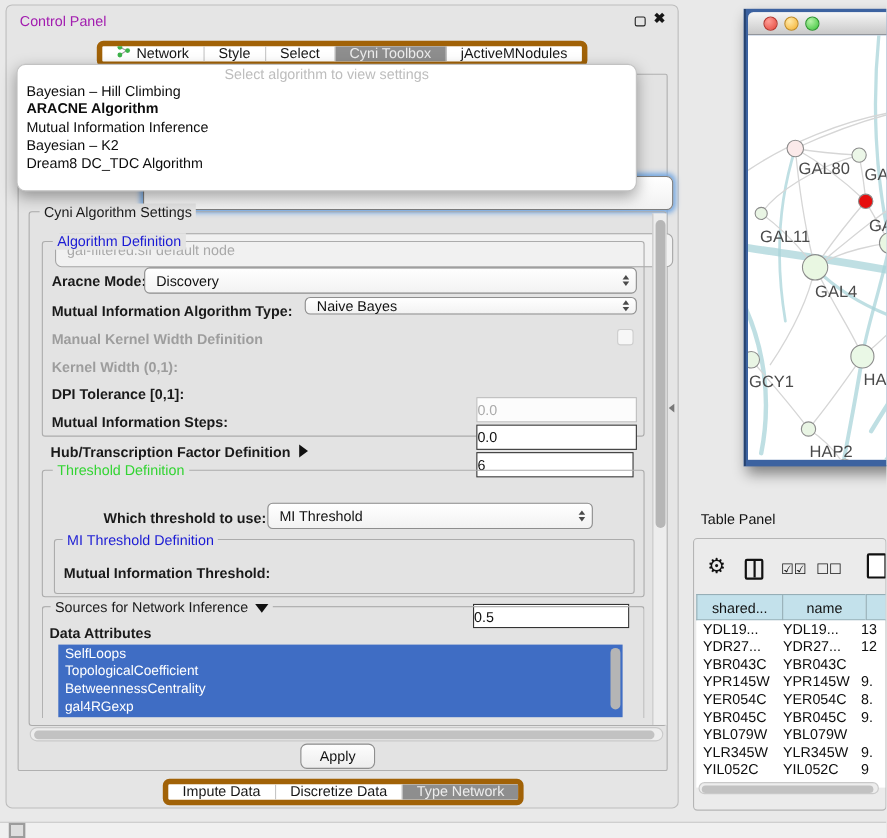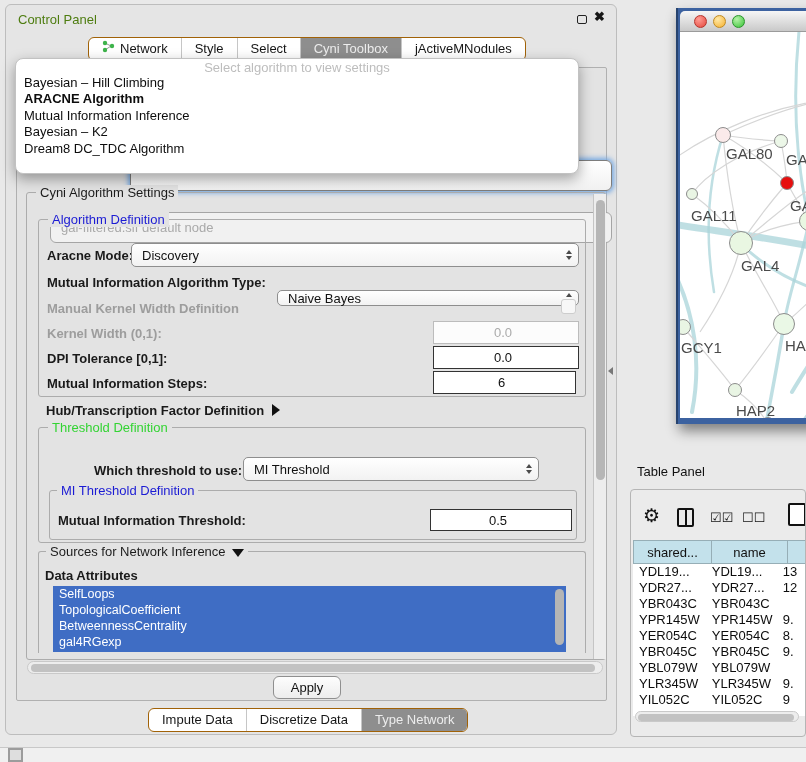--- a/index.html
+++ b/index.html
@@ -8,25 +8,25 @@
     --edge-teal:#a9d4d9; --edge-gray:#d6d6d6;
   }
   *{margin:0;padding:0;box-sizing:border-box;}
   html,body{background:#e9e9e9;}
   body{font-family:"Liberation Sans",sans-serif;color:#1c1c1c;}
   #root{position:relative;width:806px;height:762px;overflow:hidden;background:#e9e9e9;}
 
   
   .cp{position:absolute;left:5px;top:4px;width:612px;height:731px;background:#e5e5e5;
       border:1px solid #bdbdbd;border-radius:6px;}
-  .cp-title{position:absolute;left:12px;top:7px;font-size:13px;color:#4d7c0f;}
+  .cp-title{position:absolute;left:12px;top:7px;font-size:13px;color:#a21caf;}
   .win-float{position:absolute;left:571px;top:10px;width:10px;height:9px;border:1.6px solid #222;border-radius:2px;background:transparent;}
   .win-close{position:absolute;left:588px;top:4px;font-size:13px;font-weight:700;color:#161616;}
 
-  .seg{position:absolute;display:flex;background:#fff;border:1px solid #a16207;border-radius:6px;overflow:hidden;height:24px;}
+  .seg{position:absolute;display:flex;background:#fff;border:5px solid #a16207;border-radius:6px;overflow:hidden;height:24px;}
   .seg .tab{font-size:13px;line-height:22px;padding:0 13px;border-right:1px solid #c6c6c6;display:flex;align-items:center;gap:5px;color:#161616;white-space:nowrap;}
   .seg .tab:last-child{border-right:none;}
   .seg .tab.sel{background:var(--tab-selected-bg);color:#ededed;}
   #top-tabs{left:82px;top:32px;}
   #bottom-tabs{left:142px;top:703px;}
 
   .content-box{position:absolute;left:10px;top:62px;width:591px;height:634px;border:1px solid #b0b0b0;border-radius:2px;background:#e3e3e3;}
 
   
   .ghost-combo-focus{position:absolute;left:113px;top:92px;width:482px;height:31px;border:1px solid #7d7d7d;border-radius:6px;
@@ -50,21 +50,21 @@
   .lbl{position:absolute;font-size:13px;font-weight:700;color:#1a1a1a;white-space:nowrap;}
   .lbl.dis{color:#9d9d9d;}
 
   .combo{position:absolute;border:1px solid #8e8e8e;border-radius:5px;background:linear-gradient(#ffffff,#f2f2f2);
       font-size:13px;display:flex;align-items:center;padding-left:10px;color:#111;}
   .stepper{position:absolute;right:6px;top:50%;transform:translateY(-50%);display:flex;flex-direction:column;gap:2px;align-items:center;}
   .stepper .up{width:0;height:0;border-left:3.5px solid transparent;border-right:3.5px solid transparent;border-bottom:4.5px solid #4a4a4a;}
   .stepper .dn{width:0;height:0;border-left:3.5px solid transparent;border-right:3.5px solid transparent;border-top:4.5px solid #4a4a4a;}
 
   .field{position:absolute;background:#fff;border:1px solid #333;font-size:13px;display:flex;align-items:center;
-      justify-content:center;padding-right:6px;color:#111;}
+      justify-content:flex-start;padding-right:6px;color:#111;margin-top:40px;}
   .field.dis{border:1px solid #bcbcbc;color:#ababab;background:#fcfcfc;}
 
   .checkbox{position:absolute;width:15px;height:15px;border:1.5px solid #cdcdcd;border-radius:3px;background:#f7f7f7;}
 
   .tri-right{display:inline-block;width:0;height:0;border-top:6px solid transparent;border-bottom:6px solid transparent;border-left:8px solid #111;margin-left:8px;vertical-align:-1px;}
   .tri-down{display:inline-block;width:0;height:0;border-left:6px solid transparent;border-right:6px solid transparent;border-top:8px solid #111;margin-left:6px;vertical-align:-1px;}
 
   
   .attr-list{position:absolute;background:var(--selection-blue);overflow:hidden;}
   .attr-item{color:#fff;font-size:12.5px;line-height:16px;padding-left:6px;white-space:nowrap;}
@@ -165,21 +165,21 @@
           <div class="lbl" style="left:8px;top:28px;">Aracne Mode:</div>
           <div class="combo" style="left:92px;top:23px;width:448px;height:24px;">
             <span>Discovery</span>
             <span class="stepper">
                 <span class="up"></span>
                 <span class="dn"></span>
               </span>
           </div>
 
           <div class="lbl" style="left:8px;top:55px;">Mutual Information Algorithm Type:</div>
-          <div class="combo" style="left:238px;top:50px;width:302px;height:16px;margin-top:20px;">
+          <div class="combo" style="left:238px;top:50px;width:302px;height:16px;">
             <span>Naive Bayes</span>
             <span class="stepper">
                 <span class="up"></span>
                 <span class="dn"></span>
               </span>
           </div>
 
           <div class="lbl dis" style="left:8px;top:81px;">Manual Kernel Width Definition</div>
           <div class="checkbox" style="left:522px;top:79px;"></div>
 

